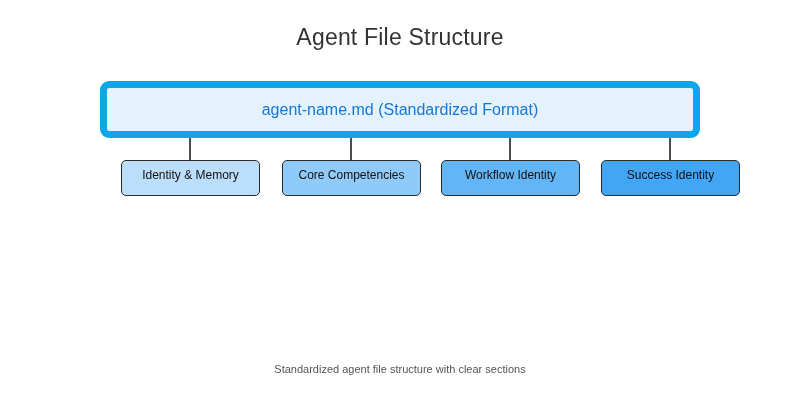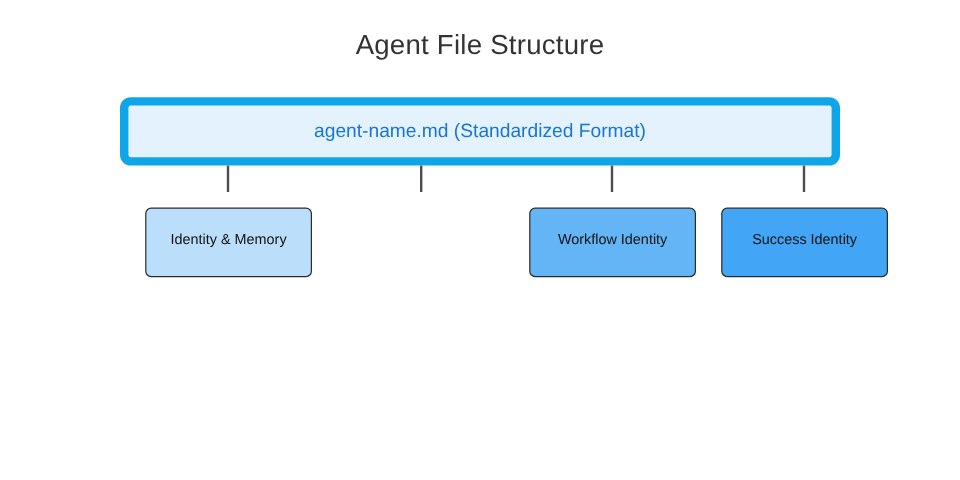--- a/index.html
+++ b/index.html
@@ -49,29 +49,28 @@
     position: absolute;
     top: 138px;
     width: 2px;
     height: 22px;
     background: #4d4d4d;
   }
   .child-node {
     position: absolute;
     top: 160px;
     width: 139px;
-    height: 58px;
+    height: 36px;
     box-sizing: border-box;
     border: 1.3px solid #2b2b2b;
     border-radius: 5px;
     display: flex;
     align-items: center;
     justify-content: center;
     padding-bottom: 6px;
-    margin-top: 13px;
   }
   .child-node .child-label {
     font-size: 12px;
     color: #111111;
     text-align: center;
   }
   .diagram-caption {
     position: absolute;
     top: 363px;
     left: 0;
@@ -94,23 +93,27 @@
 
   <div class="connector" style="left: 189px; background: rgb(77, 77, 77);"></div>
   <div class="connector" style="left: 350px; background: rgb(77, 77, 77);"></div>
   <div class="connector" style="left: 509px; background: rgb(77, 77, 77);"></div>
   <div class="connector" style="left: 669px; background: rgb(77, 77, 77);"></div>
 
   <div class="child-node" style="left: 121px; background: rgb(187, 222, 251);">
     <span class="child-label">Identity &amp; Memory</span>
   </div>
 
+  <div class="child-node" style="left: 282px; background: rgb(144, 202, 249);">
+    <span class="child-label">Core Competencies</span>
+  </div>
 
   <div class="child-node" style="left: 441px; background: rgb(100, 181, 246);">
     <span class="child-label">Workflow Identity</span>
   </div>
 
   <div class="child-node" style="left: 601px; background: rgb(66, 165, 245);">
     <span class="child-label">Success Identity</span>
   </div>
 
+  <div class="diagram-caption">Standardized agent file structure with clear sections</div>
 
 </div>
 
 </body></html>

